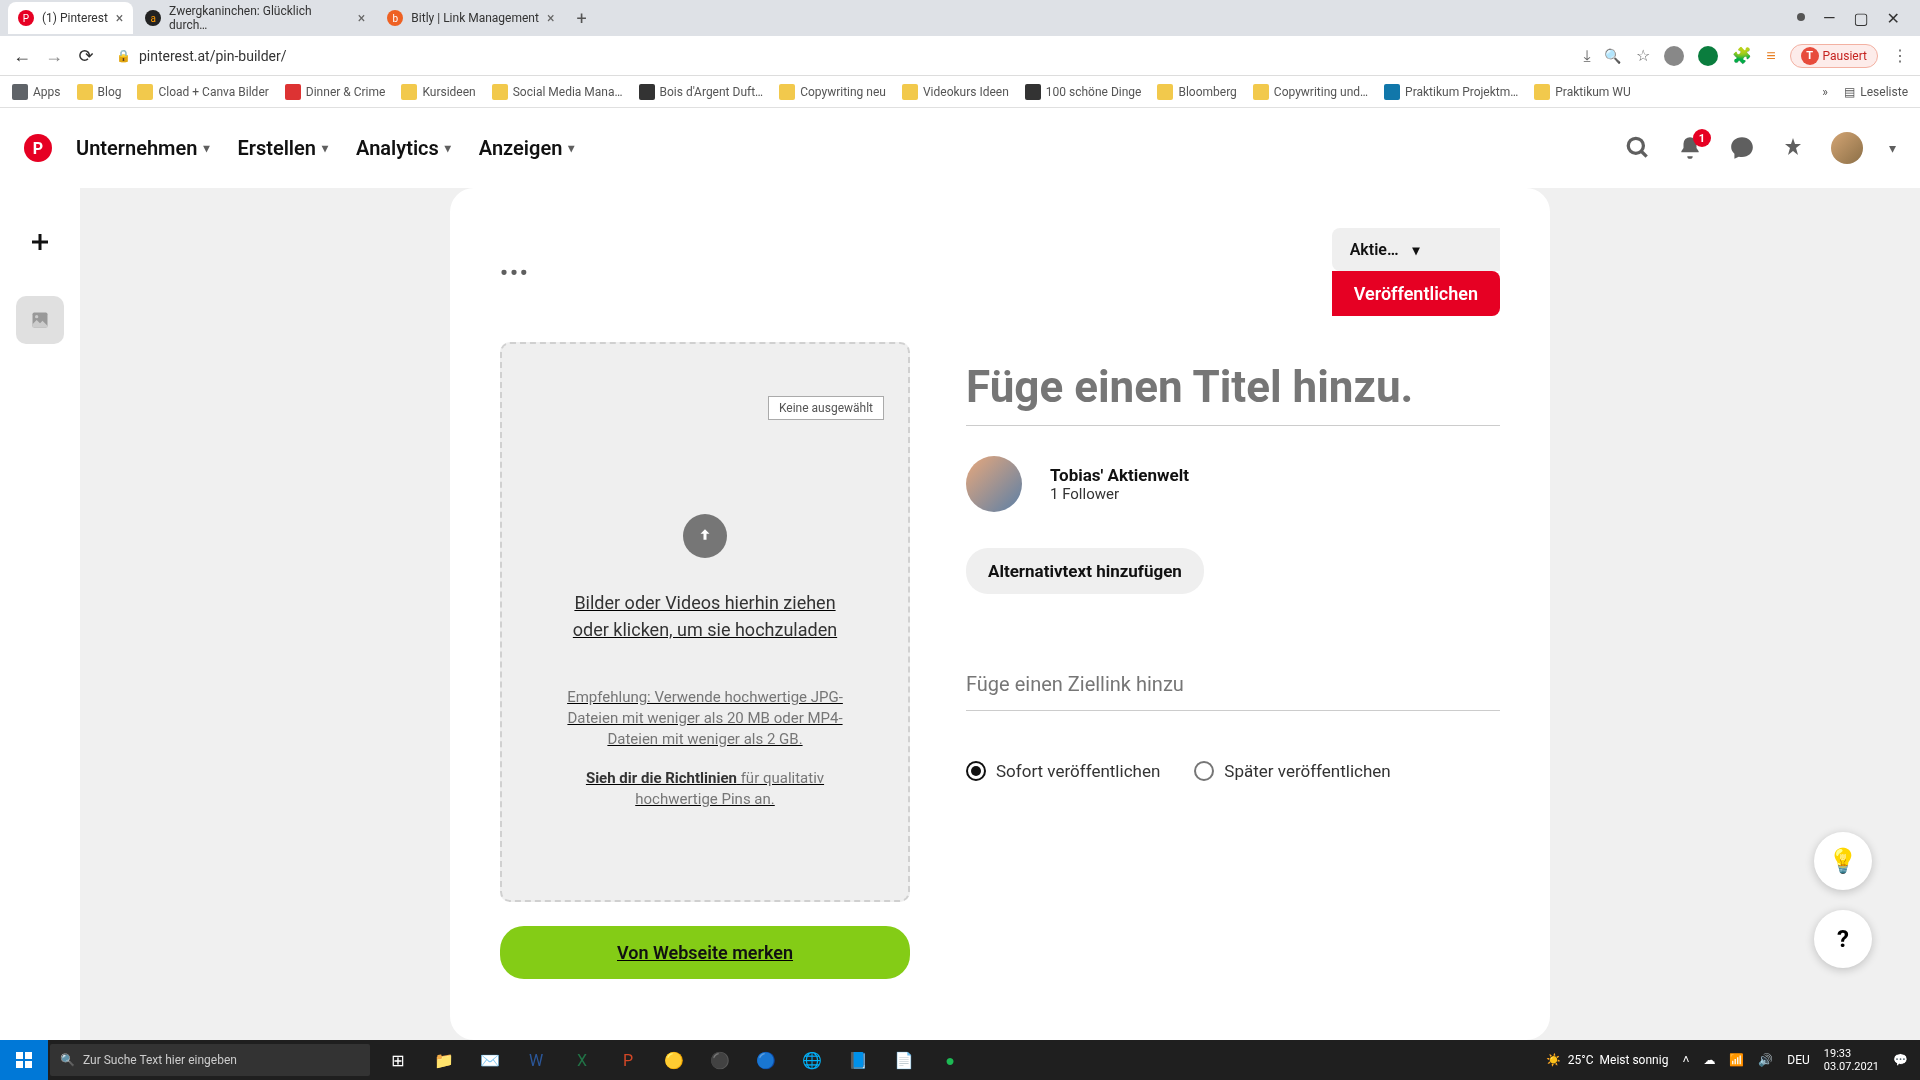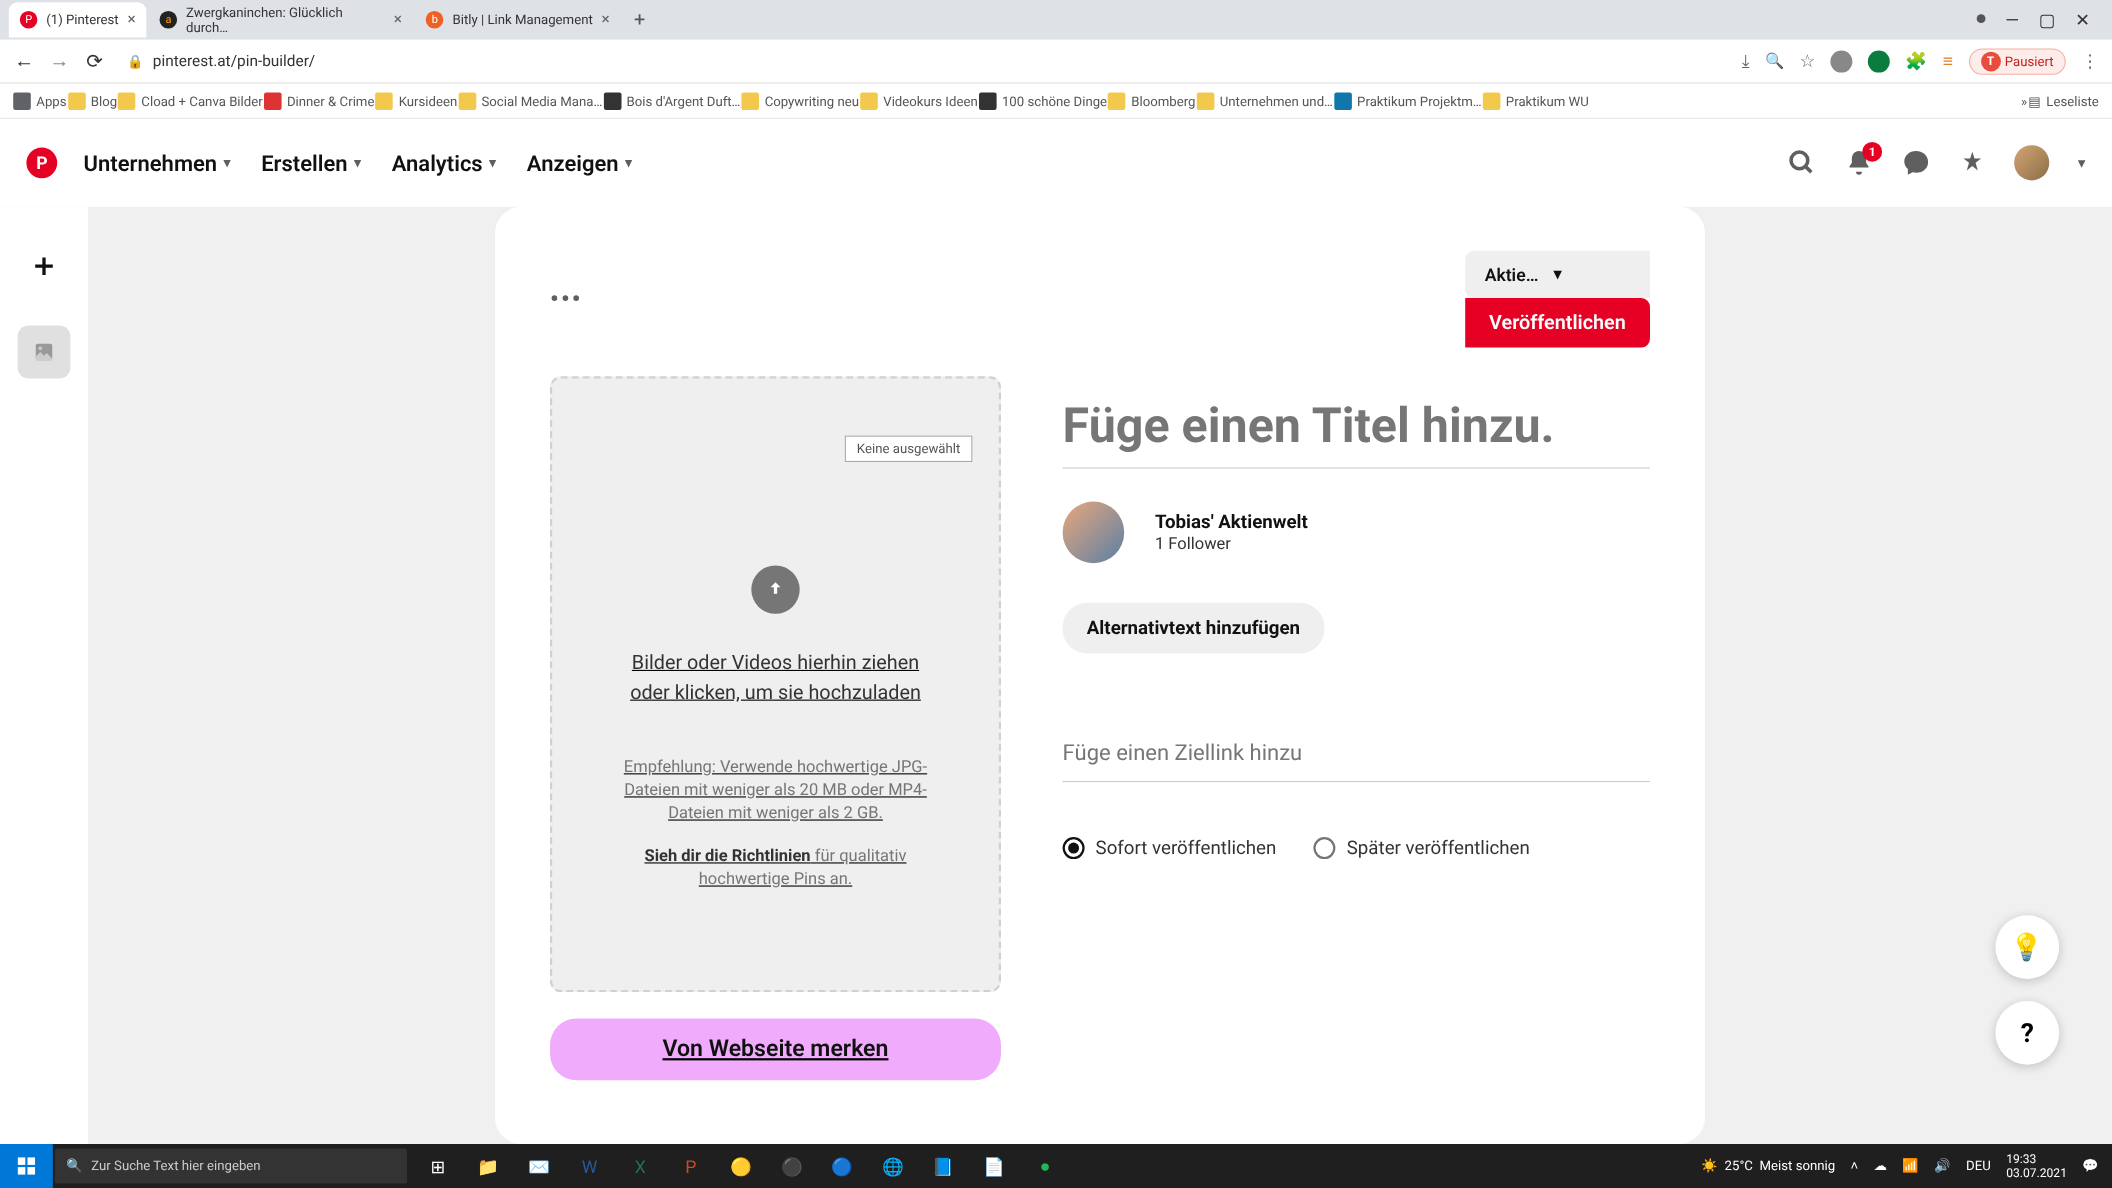--- a/index.html
+++ b/index.html
@@ -16,21 +16,21 @@
 .window-controls { margin-left: auto; display: flex; gap: 18px; padding-right: 12px; color: #333; }
 .address-bar-row { display: flex; align-items: center; height: 40px; padding: 0 12px; background: #fff; gap: 12px; border-bottom: 1px solid #ddd; }
 .nav-arrow { color: #888; cursor: pointer; font-size: 18px; width: 20px; text-align: center; }
 .nav-arrow.active { color: #333; }
 .address-bar { flex: 1; display: flex; align-items: center; gap: 8px; font-size: 14px; color: #333; padding: 0 8px; }
 .lock-icon { color: #666; font-size: 12px; }
 .addr-icons { display: flex; gap: 14px; align-items: center; color: #666; font-size: 16px; }
 .ext-icon { width: 20px; height: 20px; border-radius: 50%; display: inline-block; }
 .paused-pill { background: #fdecea; border: 1px solid #f3b1a2; color: #c5221f; border-radius: 12px; padding: 2px 10px; font-size: 12px; display: flex; align-items: center; gap: 4px; }
 .pill-avatar { width: 18px; height: 18px; border-radius: 50%; background: #e74c3c; color: #fff; display: flex; align-items: center; justify-content: center; font-size: 11px; font-weight: bold; }
-.bookmarks-bar { display: flex; align-items: center; height: 32px; padding: 0 12px; background: #fff; gap: 1px; font-size: 12px; color: #555; border-bottom: 1px solid #e0e0e0; }
+.bookmarks-bar { display: flex; align-items: center; height: 32px; padding: 0 12px; background: #fff; gap: 16px; font-size: 12px; color: #555; border-bottom: 1px solid #e0e0e0; }
 .bookmark { display: flex; align-items: center; gap: 5px; cursor: pointer; white-space: nowrap; }
 .bk-icon { width: 16px; height: 16px; background: #f2c94c; border-radius: 2px; display: inline-block; }
 .bk-icon.apps { background: #5f6368; }
 .bk-spacer { flex: 1; }
 
 
 .p-header { display: flex; align-items: center; height: 80px; padding: 0 24px; gap: 24px; background: #fff; }
 .p-logo { width: 28px; height: 28px; background: #e60023; border-radius: 50%; display: flex; align-items: center; justify-content: center; color: #fff; font-weight: bold; font-size: 16px; }
 .p-nav { display: flex; gap: 28px; }
 .p-nav-item { font-size: 20px; font-weight: 600; color: #111; display: flex; align-items: center; gap: 6px; cursor: pointer; }
@@ -55,21 +55,21 @@
 
 .card-body { display: flex; gap: 56px; }
 .upload-col { width: 410px; text-decoration: underline; }
 .upload-area { border: 2px dashed #d0d0d0; border-radius: 10px; background: #efefef; height: 560px; display: flex; flex-direction: column; align-items: center; justify-content: center; padding: 30px; text-align: center; position: relative; }
 .file-badge { position: absolute; top: 52px; right: 24px; border: 1px solid #aaa; background: #fff; padding: 4px 10px; font-size: 12px; color: #555; }
 .upload-icon-circle { width: 44px; height: 44px; border-radius: 50%; background: #767676; display: flex; align-items: center; justify-content: center; color: #fff; margin-bottom: 32px; margin-top: 80px; cursor: pointer; }
 .upload-text { font-size: 18px; color: #333; line-height: 1.45; max-width: 300px; margin-bottom: 44px; }
 .upload-hint { font-size: 15px; color: #767676; line-height: 1.4; max-width: 320px; margin-bottom: 18px; }
 .upload-guidelines { font-size: 15px; color: #767676; line-height: 1.4; max-width: 300px; }
 .upload-guidelines b { color: #333; font-weight: 700; }
-.from-web-btn { background: #f0abfc; border-radius: 24px; padding: 16px; text-align: center; font-size: 21px; font-weight: 600; color: #111; margin-top: 24px; cursor: pointer; }
+.from-web-btn { background: #84cc16; border-radius: 24px; padding: 16px; text-align: center; font-size: 18px; font-weight: 600; color: #111; margin-top: 24px; cursor: pointer; }
 
 .form-col { flex: 1; padding-top: 20px; }
 .title-input { font-size: 44px; font-weight: 700; color: #767676; border: none; border-bottom: 1px solid #ccc; width: 100%; padding-bottom: 12px; line-height: 1.15; margin-bottom: 30px; }
 .profile-row { display: flex; align-items: center; gap: 28px; margin-bottom: 36px; }
 .profile-pic { width: 56px; height: 56px; border-radius: 50%; background: linear-gradient(135deg,#e8a87c,#5b7fa6); }
 .profile-name { font-size: 17px; font-weight: 700; color: #111; }
 .profile-sub { font-size: 15px; color: #333; }
 .desc-input { font-size: 19px; color: #767676; border: none; border-bottom: 1px solid #ccc; width: 100%; padding: 8px 0 12px 0; margin-bottom: 28px; }
 .alt-btn { background: #efefef; border-radius: 22px; padding: 13px 22px; font-size: 17px; font-weight: 700; color: #111; display: inline-block; cursor: pointer; margin-bottom: 70px; }
 .link-input { font-size: 20px; color: #767676; border: none; border-bottom: 1px solid #ccc; width: 100%; padding: 8px 0 14px 0; margin-bottom: 50px; }
@@ -189,21 +189,21 @@
     <span class="bookmark">
         <span class="bk-icon" style="background:#333;color:#fff"></span>
         <span>100 schöne Dinge</span>
       </span>
     <span class="bookmark">
         <span class="bk-icon"></span>
         <span>Bloomberg</span>
       </span>
     <span class="bookmark">
         <span class="bk-icon"></span>
-        <span>Unternehmen und…</span>
+        <span>Copywriting und…</span>
       </span>
     <span class="bookmark">
         <span class="bk-icon" style="background:#17a"></span>
         <span>Praktikum Projektm…</span>
       </span>
     <span class="bookmark">
         <span class="bk-icon"></span>
         <span>Praktikum WU</span>
       </span>
     <span class="bk-spacer"></span>

